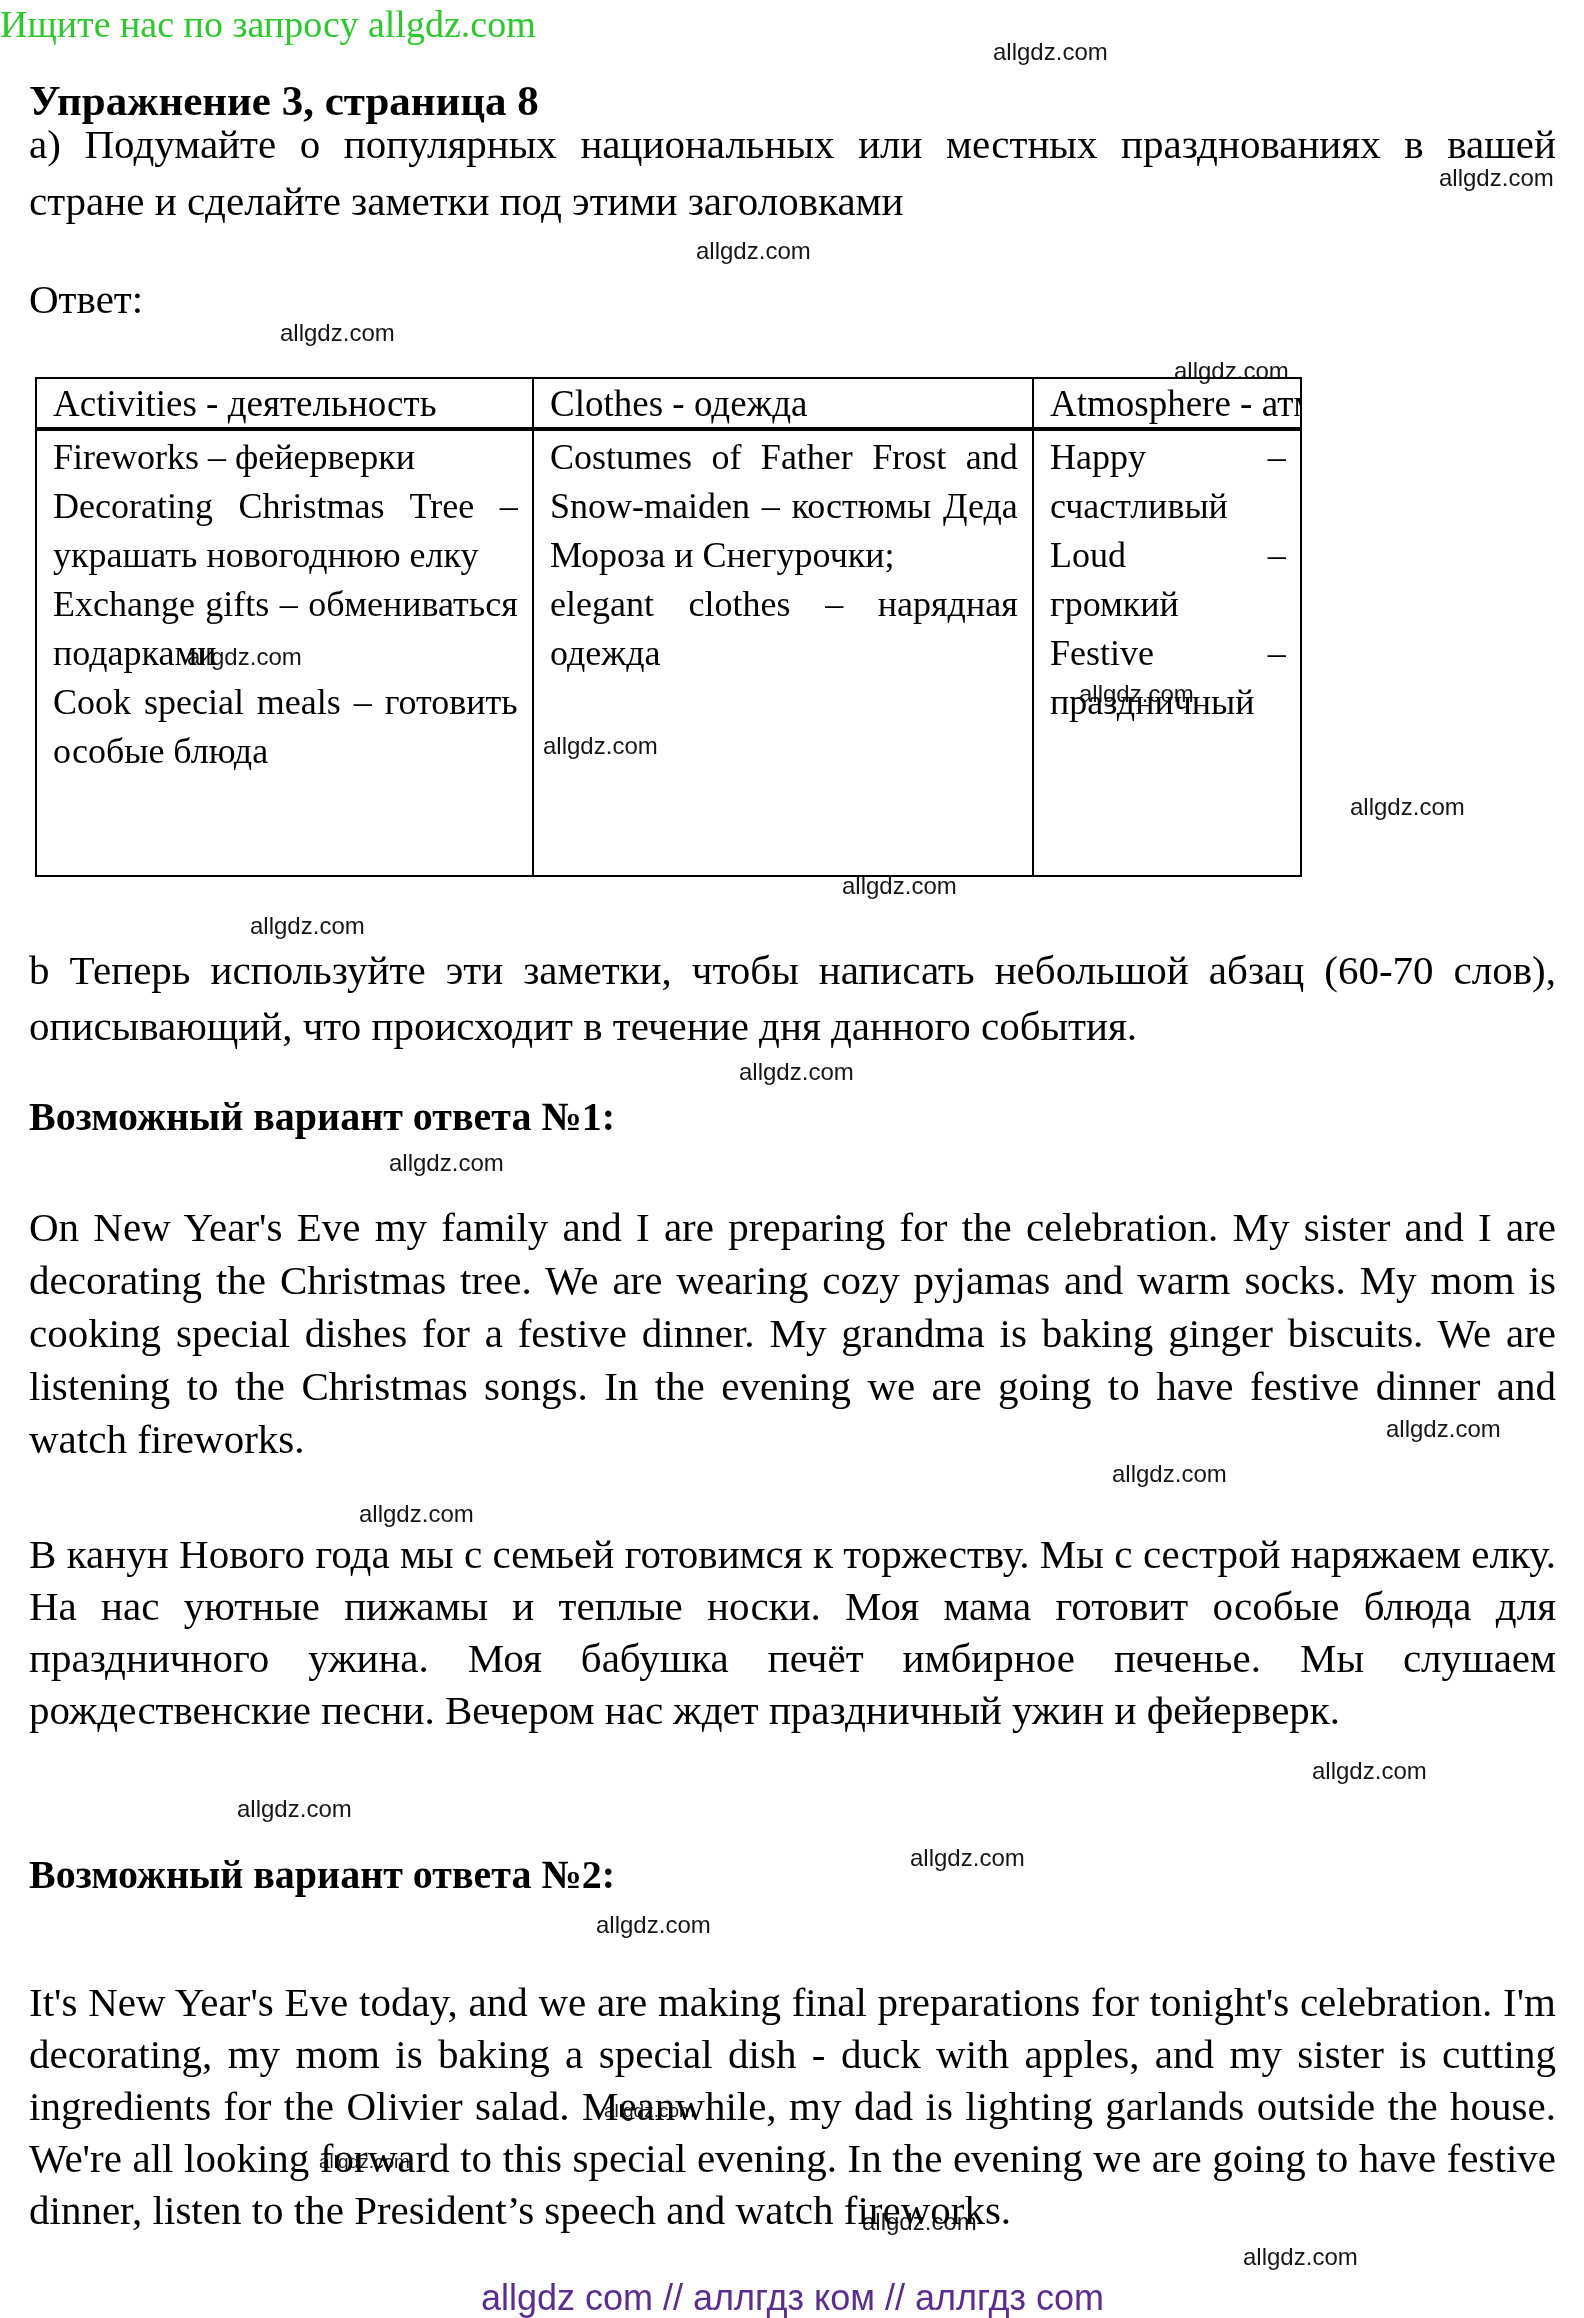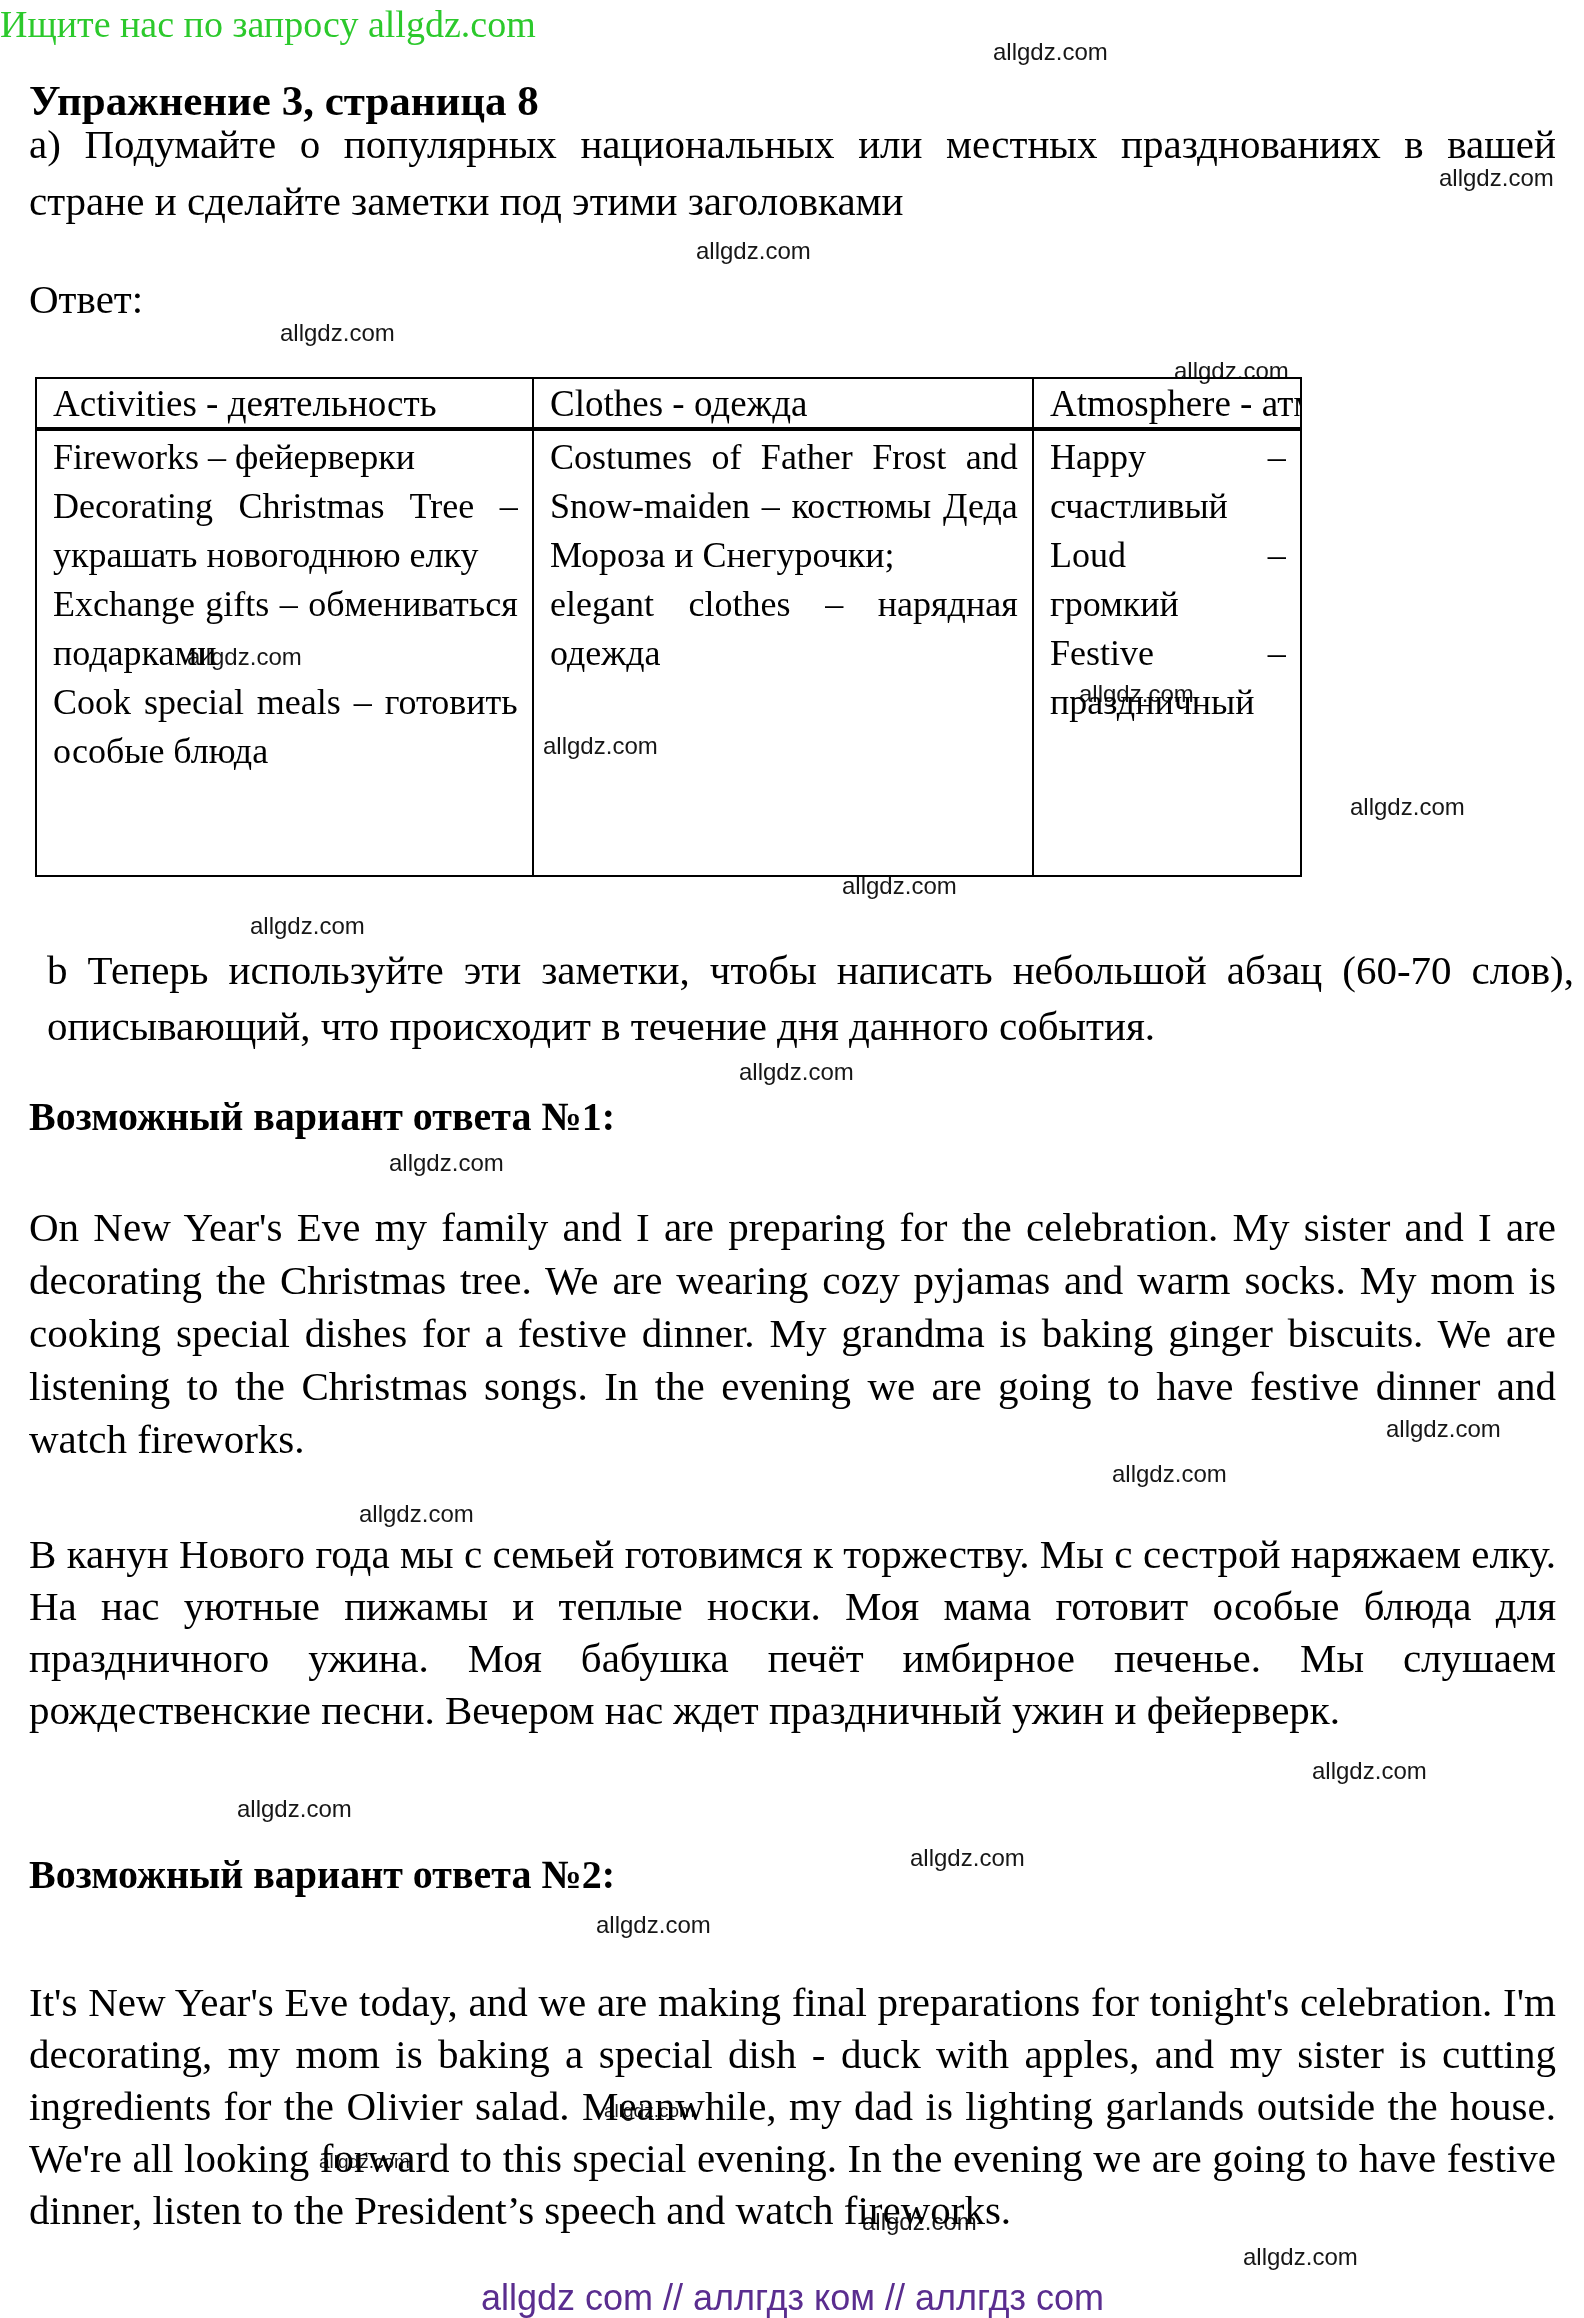--- a/index.html
+++ b/index.html
@@ -45,21 +45,21 @@
     border-bottom:4px solid #000;
     white-space:nowrap; overflow:hidden;
   }
   .td {
     font-size:36px; line-height:49px;
     padding:1.6px 14.3px 0 16px;
     text-align:justify;
   }
   .c1,.c2 { border-right:2.4px solid #000; }
   .td p { margin:0; }
-  .task-b { top:942px; line-height:56px;margin-left:18px; }
+  .task-b { top:942px; line-height:56px; }
   .heading {
     position:absolute; left:29px;
     font-size:40px; font-weight:bold; white-space:nowrap;
   }
   .h1pos { top:1093px; }
   .h2pos { top:1851px; }
   .eng1 { top:1201px; line-height:53px; }
   .rus1 { top:1528px; line-height:52px; }
   .eng2 { top:1976px; line-height:52px; }
   .footer {

